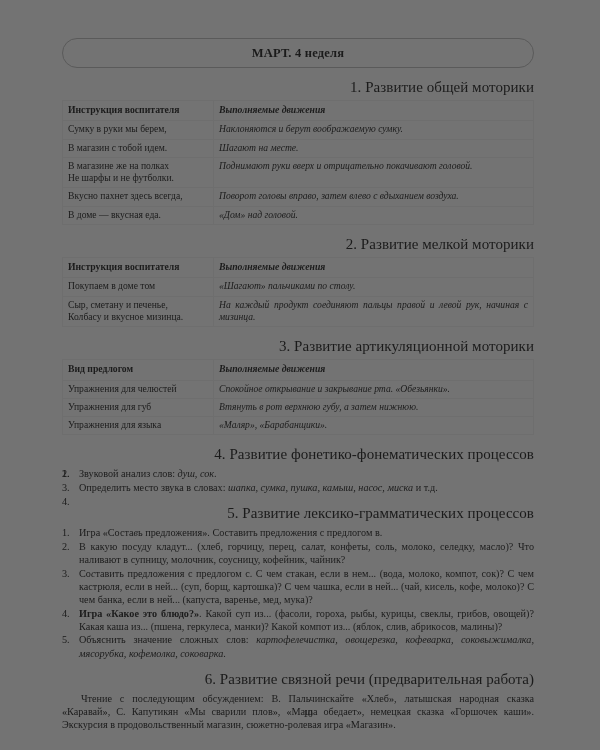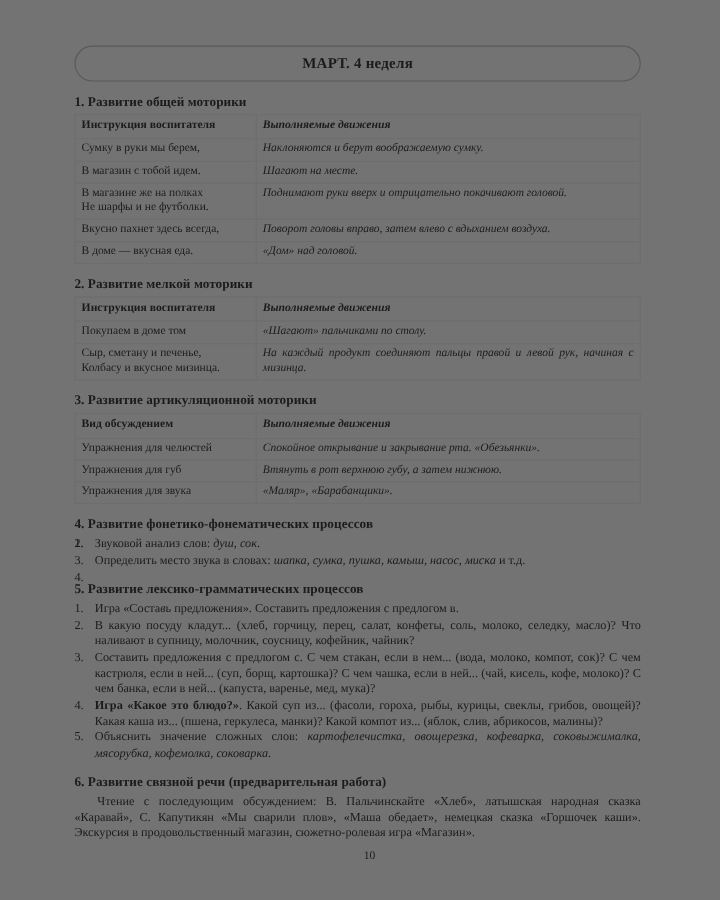--- a/index.html
+++ b/index.html
@@ -40,23 +40,23 @@
     justify-content: center;
   }
   .title-pill .title-text {
     font-size: 12.5px;
     font-weight: bold;
     letter-spacing: 0.2px;
   }
 
   
   .section-heading {
-    text-align: left;
-    font-weight: bold;
-    font-size: 11px;
+    text-align: right;
+    font-weight: normal;
+    font-size: 15px;
     margin: 11px 0 4px 0;
     letter-spacing: 0.05px;
   }
 
   
   table.grid {
     width: 100%;
     border-collapse: collapse;
     table-layout: fixed;
   }
@@ -183,35 +183,35 @@
 Колбасу и вкусное мизинца.</td>
           <td class="col-b">На каждый продукт соединяют пальцы правой и левой рук, начиная с мизинца.</td>
         </tr>
       </tbody>
     </table>
 
     <div class="section-heading">3. Развитие артикуляционной моторики</div>
     <table class="grid">
       <thead>
         <tr>
-          <th class="col-a">Вид обсуждением</th>
+          <th class="col-a">Вид предлогом</th>
           <th class="col-b">Выполняемые движения</th>
         </tr>
       </thead>
       <tbody>
         <tr>
           <td class="col-a">Упражнения для челюстей</td>
           <td class="col-b">Спокойное открывание и закрывание рта. «Обезьянки».</td>
         </tr>
         <tr>
           <td class="col-a">Упражнения для губ</td>
           <td class="col-b">Втянуть в рот верхнюю губу, а затем нижнюю.</td>
         </tr>
         <tr>
-          <td class="col-a">Упражнения для звука</td>
+          <td class="col-a">Упражнения для языка</td>
           <td class="col-b">«Маляр», «Барабанщики».</td>
         </tr>
       </tbody>
     </table>
 
     <div class="section-heading">4. Развитие фонетико-фонематических процессов</div>
     <ol class="tasks">
       <li><span class="num">1.</span></li>
       <li><span class="num">2.</span><span>Звуковой анализ слов: <span class="it">душ, сок</span>.</span></li>
       <li><span class="num">3.</span><span>Определить место звука в словах: <span class="it">шапка, сумка, пушка, камыш, насос, миска</span> и т.д.</span></li>

